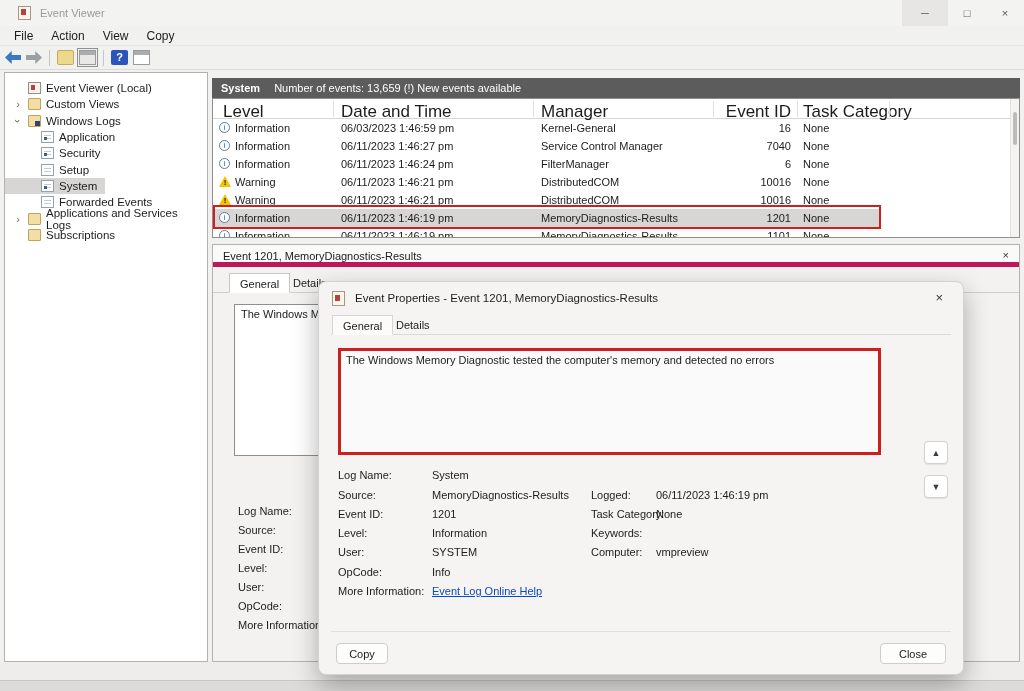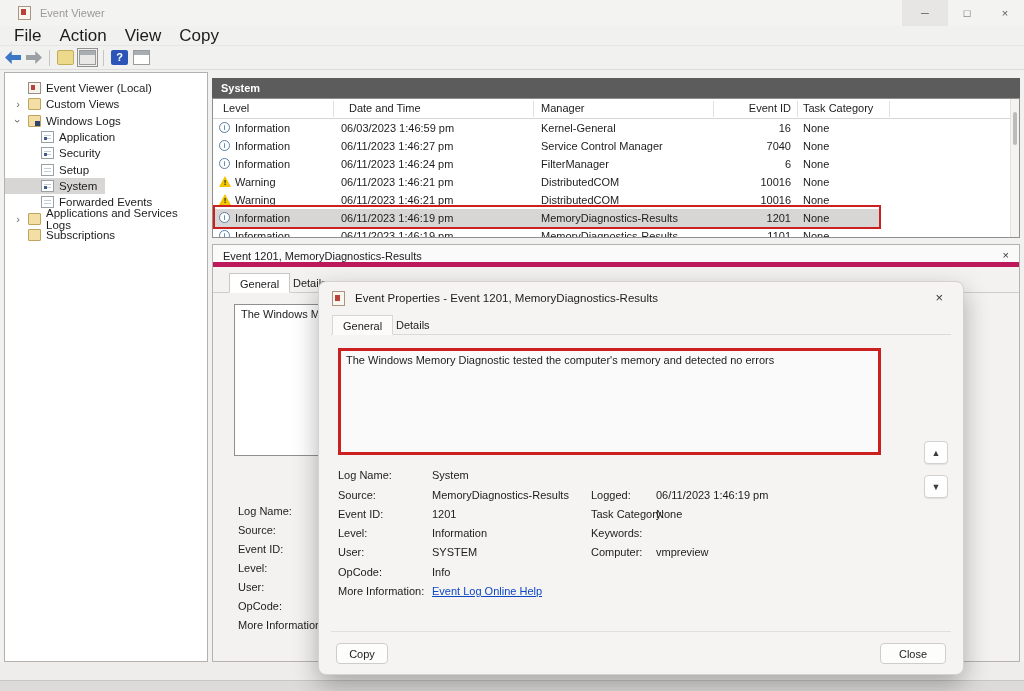--- a/index.html
+++ b/index.html
@@ -10,21 +10,21 @@
   .titlebar{ position:absolute; top:0; left:0; width:1024px; height:26px; background:#f3f3f2; }
   .app-icon{ position:absolute; left:18px; top:6px; width:13px; height:14px; background:#fbf6ee; border:1px solid #a89684; }
   .app-icon .mark{ position:absolute; left:2px; top:2px; width:5px; height:6px; background:#b8433a; }
   .title-text{ position:absolute; left:40px; top:7px; font-size:11px; color:#9c9a98; }
   .win-btn{ position:absolute; top:0; height:26px; display:flex; align-items:center; justify-content:center; font-size:11px; color:#5a5a5a; }
   .btn-min{ right:76px; width:46px; background:#e7e6e5; }
   .btn-max{ right:38px; width:38px; }
   .btn-close{ right:0; width:38px; }
 
   
-  .menubar{ position:absolute; top:26px; left:0; width:1024px; height:20px; display:flex; align-items:center; padding-left:6px; font-size:17px; color:#1c1c1c; border-bottom:1px solid #e7e6e5; }
+  .menubar{ position:absolute; top:26px; left:0; width:1024px; height:20px; display:flex; align-items:center; padding-left:6px; font-size:12px; color:#1c1c1c; border-bottom:1px solid #e7e6e5; }
   .menu-item{ padding:2px 10px 2px 8px; }
 
   
   .toolbar{ position:absolute; top:46px; left:0; width:1024px; height:24px; display:flex; align-items:center; gap:5px; padding-left:5px; border-bottom:1px solid #dddcdb; }
   .tsep{ width:1px; height:16px; background:#c6c5c4; margin:0 2px; }
   .arrow{ width:16px; height:13px; clip-path:polygon(0 50%,42% 0,42% 30%,100% 30%,100% 70%,42% 70%,42% 100%); }
   .arrow-back{ background:#3a77c4; }
   .arrow-fwd{ background:#9aa0a4; transform:scaleX(-1); }
   .tico{ position:relative; width:17px; height:15px; }
   .ico-export{ background:#ecd98c; border:1px solid #c3ad59; border-radius:2px; }
@@ -50,23 +50,23 @@
   .ico-log{ background:#fff; border:1px solid #98a0a8; }
   .ico-log .ln{ position:absolute; left:2px; right:2px; top:3px; height:6px;
     background:repeating-linear-gradient(#c6ccd2 0 1px, transparent 1px 3px); }
   .ico-log .pip{ position:absolute; left:2px; bottom:2px; width:3px; height:3px; background:#3e5d8a; }
 
   
   .logbar{ position:absolute; left:212px; top:78px; width:808px; height:20px; background:#5c5c5c; color:#fff; display:flex; align-items:center; font-size:11px; gap:14px; padding-left:9px; }
   .logbar .b{ font-weight:bold; }
 
   .table{ position:absolute; left:212px; top:98px; width:808px; height:140px; background:#fff; border:1px solid #8f8f8f; overflow:hidden; }
-  .thead{ position:absolute; left:0; top:0; width:100%; height:20px; background:#fff; border-bottom:1px solid #d7d5d3; font-size:11px; color:#1c1c1c; }
+  .thead{ position:absolute; left:0; top:0; width:100%; height:20px; background:#fff; border-bottom:1px solid #d7d5d3; font-size:17px; color:#1c1c1c; }
   .th{ position:absolute; top:3px; }
-  .th-level{ left:10px; } .th-date{ left:128px;margin-left:8px; } .th-source{ left:328px; }
+  .th-level{ left:10px; } .th-date{ left:128px; } .th-source{ left:328px; }
   .th-id{ left:505px; width:73px; text-align:right; } .th-task{ left:590px; }
   .cdiv{ position:absolute; top:2px; width:1px; height:16px; background:#e2e0de; }
   .evt-row{ position:absolute; left:0; width:806px; height:18px; font-size:11px; color:#1c1c1c; }
   .evt-row.sel{ background:#d8d6d4; width:668px; }
   .cell{ position:absolute; top:3px; white-space:nowrap; }
   .c-level{ left:22px; } .c-date{ left:128px; } .c-source{ left:328px; }
   .c-id{ left:505px; width:73px; text-align:right; } .c-task{ left:590px; }
   .lvico{ position:absolute; left:6px; top:3px; }
   .lv-info{ width:11px; height:11px; border-radius:50%; border:1px solid #5b7fa6; color:#39618f; background:#fff; font-size:8px; line-height:10px; text-align:center; }
   .lv-warn{ width:12px; height:11px; background:#f2c400; clip-path:polygon(50% 0,100% 100%,0 100%); color:#222; font-size:8px; line-height:14px; text-align:center; font-weight:bold; }
@@ -208,20 +208,21 @@
     </div>
     <div class="trow pl1">
       <span class="chev blank">›</span>
       <span class="ico ico-folder"></span>
       <span>Subscriptions</span>
     </div>
   </div>
 
   <div class="logbar">
     <span class="b">System</span>
+    <span>Number of events: 13,659 (!) New events available</span>
   </div>
 
   <div class="table">
     <div class="thead">
       <span class="th th-level">Level</span>
       <span class="th th-date">Date and Time</span>
       <span class="th th-source">Manager</span>
       <span class="th th-id">Event ID</span>
       <span class="th th-task">Task Category</span>
       <span class="cdiv" style="left:120px"></span>

